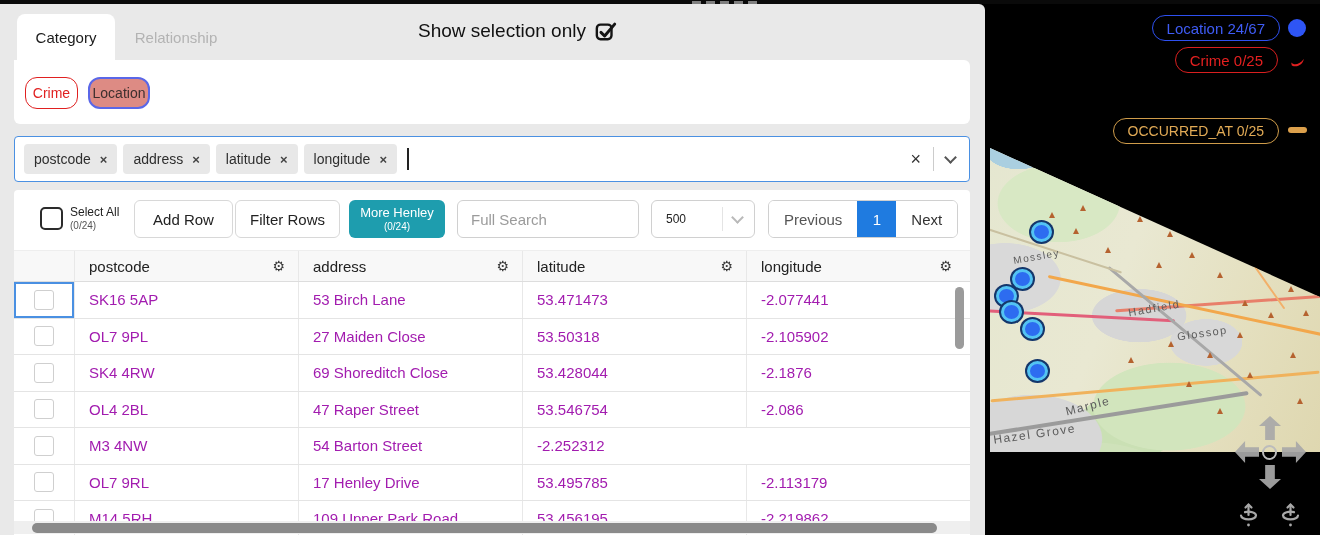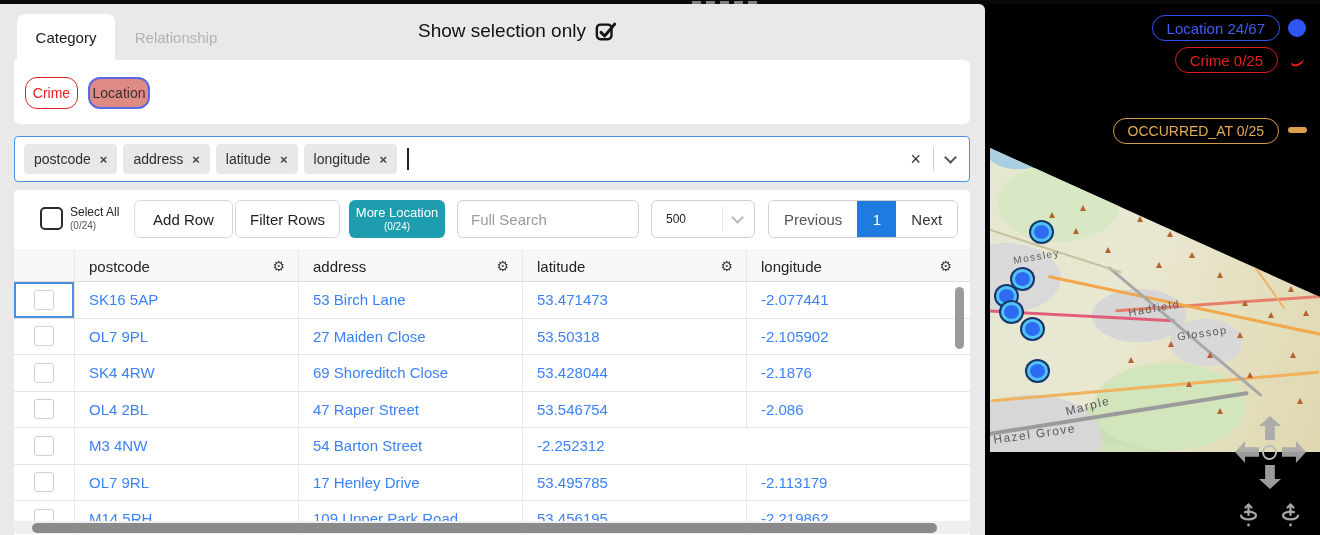--- a/index.html
+++ b/index.html
@@ -59,21 +59,21 @@
   .pager{position:absolute;left:754px;top:10px;height:38px;display:flex;align-items:stretch;border:1px solid #d0d0d0;border-radius:6px;overflow:hidden;}
   .pager .pg{display:flex;align-items:center;padding:0 15px;font-size:15px;color:#555;cursor:pointer;background:#fff;text-align:center;}
   .pager .cur{width:39px;justify-content:center;background:#1f7be0;color:#fff;padding:0;}
   .pager .nxt{color:#333;}
 
   
   .grid{position:absolute;left:0;top:60px;width:956px;}
   .g-row{display:flex;height:36.5px;border-bottom:1px solid #e4e4e4;background:#fff;}
   .g-head{height:32px;background:#f8f8f8;border-bottom:1px solid #ddd;border-top:1px solid #eee;}
   .col-cb{width:61px;display:flex;align-items:center;justify-content:center;border-right:1px solid #e8e8e8;flex:none;}
-  .col{width:224px;display:flex;align-items:center;padding-left:14px;border-right:1px solid #e8e8e8;font-size:15px;color:#3b82f6;flex:none;}
+  .col{width:224px;display:flex;align-items:center;padding-left:14px;border-right:1px solid #e8e8e8;font-size:15px;color:#a21caf;flex:none;}
   .col.last{width:218px;border-right:none;}
   .g-head .col{color:#222;}
   .gear{margin-left:auto;margin-right:13px;font-size:14px;color:#3a3a3a;font-family:"DejaVu Sans",sans-serif;cursor:pointer;}
   .g-row .cb{width:20px;height:20px;border:1.5px solid #cfcfcf;border-radius:3px;cursor:pointer;}
   .cell-focus{box-shadow:inset 0 0 0 2px #4a90e2;}
 
   .vthumb{position:absolute;left:941px;top:97px;width:9px;height:62px;background:#9b9b9b;border-radius:5px;}
   .hscroll{position:absolute;left:0;top:331px;width:956px;height:13px;background:#efefef;}
   .hthumb{position:absolute;left:18px;top:1.5px;width:905px;height:10px;background:#8a8a8a;border-radius:5px;}
 
@@ -174,21 +174,21 @@
         <div class="sel-all">
           <div class="cb"></div>
           <div class="sel-all-txt">
             <span class="l1">Select All</span>
             <span class="l2">(0/24)</span>
           </div>
         </div>
         <div class="tbtn btn-addrow">Add Row</div>
         <div class="tbtn btn-filter">Filter Rows</div>
         <div class="btn-more">
-          <span class="l1">More Location</span>
+          <span class="l1">More Henley</span>
           <span class="l2">(0/24)</span>
         </div>
         <input class="search-input" placeholder="Full Search" style="">
         <div class="pagesize">
           <span class="val">500</span>
           <span class="side">
               <span class="chev"></span>
             </span>
         </div>
         <div class="pager">

